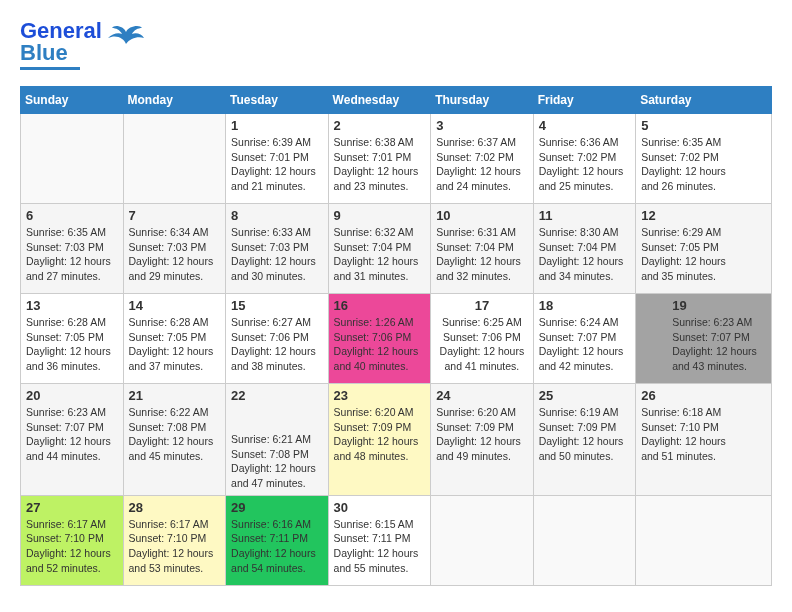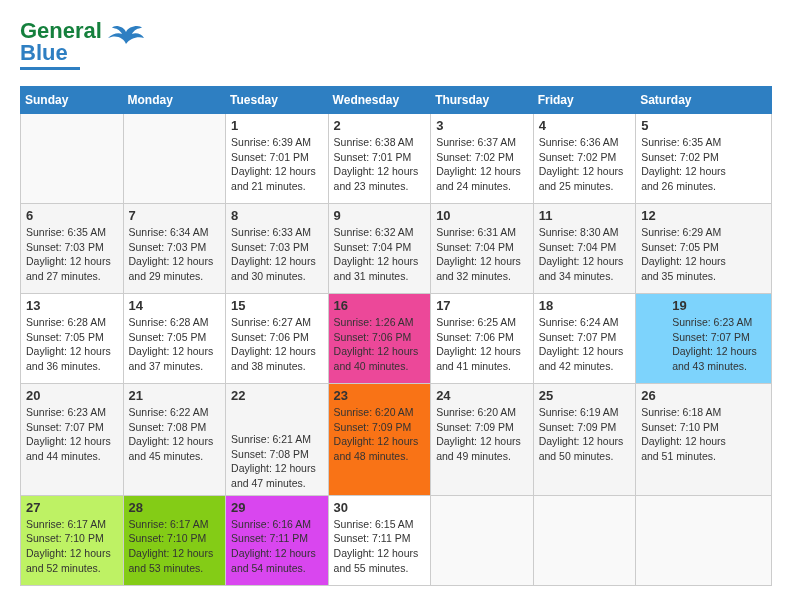--- a/index.html
+++ b/index.html
@@ -89,21 +89,21 @@
     }
   </style>
 </head>
 <body>
 
 <div class="header">
   <div class="logo">
     <div style="display:flex;align-items:center;gap:4px;">
       <div>
         <div style="font-size:22px;font-weight:bold;color:#1a3a5c;line-height:1;">
-          <span style="color:#15803d;">General</span>
+          <span style="color:#1d4ed8;">General</span>
         </div>
         <div style="font-size:22px;font-weight:bold;color:#2e7fc2;line-height:1;">Blue</div>
       </div>
       <div style="color:#2e7fc2;font-size:28px;margin-left:2px;">
         <svg width="36" height="30" viewBox="0 0 36 30">
           <path d="M18 8 C20 2, 32 0, 34 4 C30 4, 26 6, 24 10 C28 8, 34 10, 36 14 C30 12, 22 14, 18 20 C16 14, 8 10, 0 14 C4 10, 10 8, 14 10 C12 6, 8 4, 4 4 C6 0, 16 2, 18 8Z" fill="#2e7fc2"></path>
         </svg>
       </div>
     </div>
     <div class="logo-underline"></div>
@@ -239,35 +239,35 @@
 Daylight: 12 hours
 and 38 minutes.</div>
         </td>
         <td style="background: #ec4899;">
           <span class="day-num">16</span>
           <div class="day-info" style="white-space: pre-line;">Sunrise: 1:26 AM
 Sunset: 7:06 PM
 Daylight: 12 hours
 and 40 minutes.</div>
         </td>
-        <td style="background: rgb(255, 255, 255);">
+        <td style="background: rgb(255, 255, 255); text-align: center;">
           <span class="day-num">17</span>
           <div class="day-info" style="white-space: pre-line;">Sunrise: 6:25 AM
 Sunset: 7:06 PM
 Daylight: 12 hours
 and 41 minutes.</div>
         </td>
         <td style="background: rgb(255, 255, 255);">
           <span class="day-num">18</span>
           <div class="day-info" style="white-space: pre-line;">Sunrise: 6:24 AM
 Sunset: 7:07 PM
 Daylight: 12 hours
 and 42 minutes.</div>
         </td>
-        <td style="background: #7dd3fc; padding-left: 36px;">
+        <td style="background: #a3a3a3; padding-left: 36px;">
           <span class="day-num">19</span>
           <div class="day-info" style="white-space: pre-line;">Sunrise: 6:23 AM
 Sunset: 7:07 PM
 Daylight: 12 hours
 and 43 minutes.</div>
         </td>
       </tr>
       <tr>
         <td style="background: rgb(245, 245, 245);">
           <span class="day-num">20</span>
@@ -283,21 +283,21 @@
 Daylight: 12 hours
 and 45 minutes.</div>
         </td>
         <td style="background: rgb(245, 245, 245);">
           <span class="day-num">22</span>
           <div class="day-info" style="white-space: pre-line; margin-top: 29px;">Sunrise: 6:21 AM
 Sunset: 7:08 PM
 Daylight: 12 hours
 and 47 minutes.</div>
         </td>
-        <td style="background: #f97316;">
+        <td style="background: #fef9c3;">
           <span class="day-num">23</span>
           <div class="day-info" style="white-space: pre-line;">Sunrise: 6:20 AM
 Sunset: 7:09 PM
 Daylight: 12 hours
 and 48 minutes.</div>
         </td>
         <td style="background: rgb(245, 245, 245);">
           <span class="day-num">24</span>
           <div class="day-info" style="white-space: pre-line;">Sunrise: 6:20 AM
 Sunset: 7:09 PM
@@ -320,28 +320,28 @@
         </td>
       </tr>
       <tr>
         <td style="background: #bef264;">
           <span class="day-num">27</span>
           <div class="day-info" style="white-space: pre-line;">Sunrise: 6:17 AM
 Sunset: 7:10 PM
 Daylight: 12 hours
 and 52 minutes.</div>
         </td>
-        <td style="background: #84cc16;">
+        <td style="background: #fef9c3;">
           <span class="day-num">28</span>
           <div class="day-info" style="white-space: pre-line;">Sunrise: 6:17 AM
 Sunset: 7:10 PM
 Daylight: 12 hours
 and 53 minutes.</div>
         </td>
-        <td style="background: #d946ef;">
+        <td style="background: #22c55e;">
           <span class="day-num">29</span>
           <div class="day-info" style="white-space: pre-line;">Sunrise: 6:16 AM
 Sunset: 7:11 PM
 Daylight: 12 hours
 and 54 minutes.</div>
         </td>
         <td style="background: rgb(255, 255, 255);">
           <span class="day-num">30</span>
           <div class="day-info" style="white-space: pre-line;">Sunrise: 6:15 AM
 Sunset: 7:11 PM

